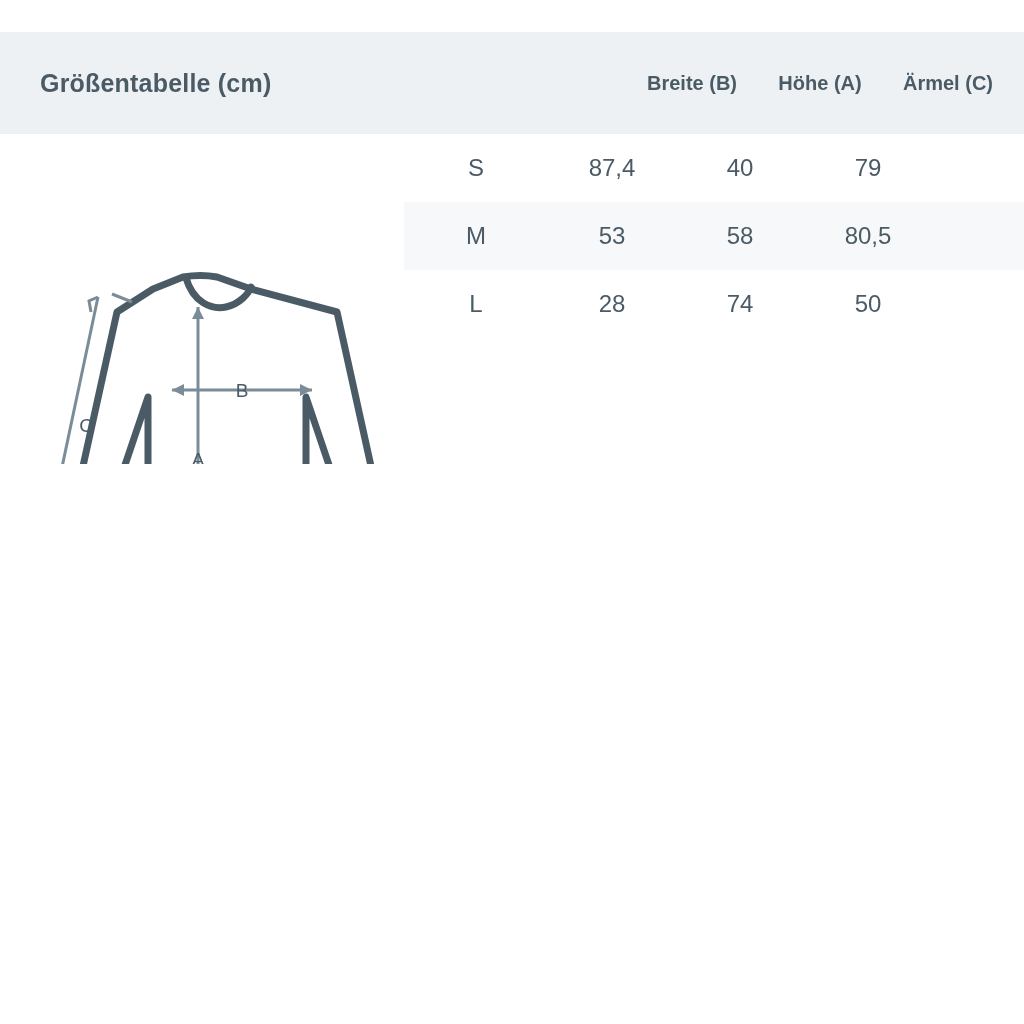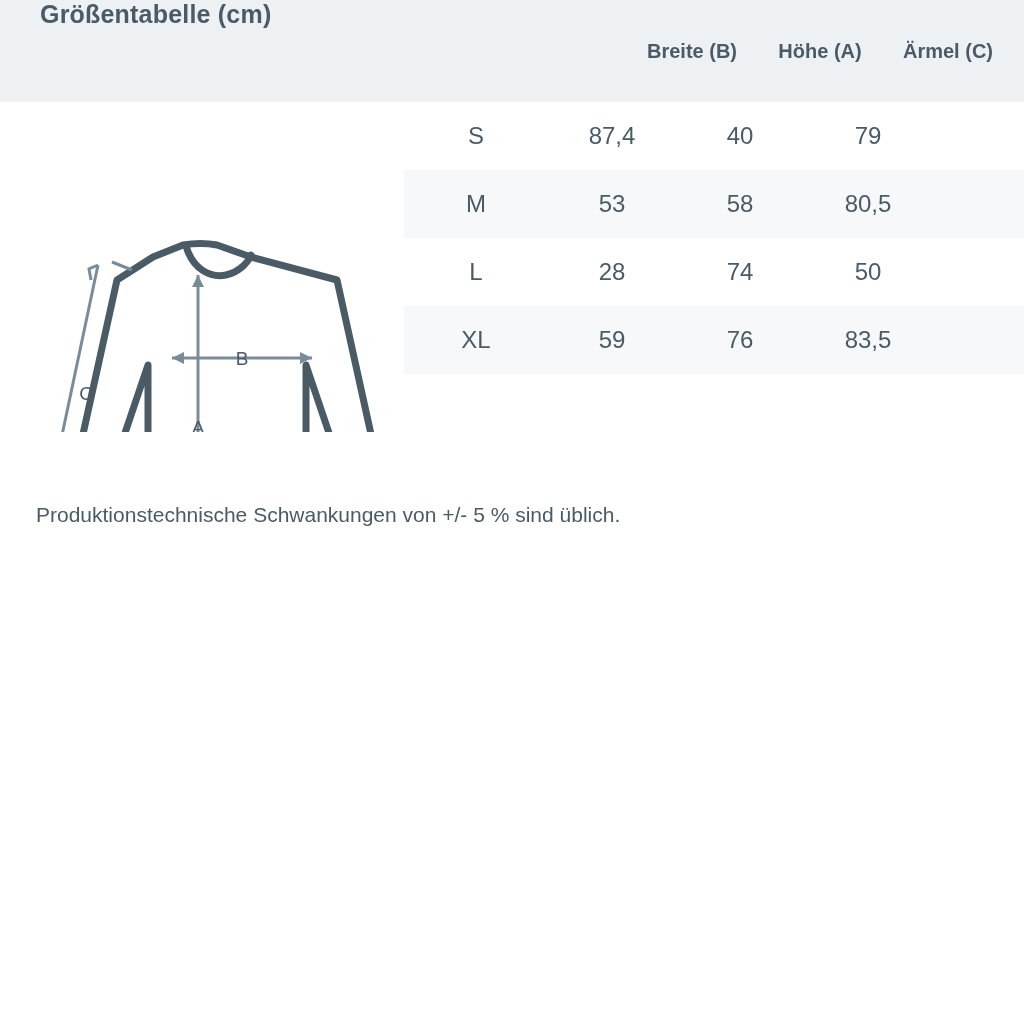--- a/index.html
+++ b/index.html
@@ -16,24 +16,26 @@
     overflow: hidden;
   }
 
   .sizechart {
     width: 1024px;
   }
 
   
   .header-row {
     display: flex;
+    align-items: center;
     background: #eef1f3;
     height: 102px;
     box-sizing: border-box;
     padding: 0 0 0 40px;
+    margin-top: 32px;
   }
   .header-title {
     font-size: 25px;
     font-weight: bold;
     color: #4a5b66;
     flex: 0 0 488px;
     letter-spacing: 0.2px;
   }
   .header-cols {
     flex: 1 1 auto;
@@ -180,29 +182,22 @@
         <div class="data-cell cell-val">80,5</div>
       </div>
 
       <div class="data-row">
         <div class="data-cell cell-size">L</div>
         <div class="data-cell cell-val">28</div>
         <div class="data-cell cell-val">74</div>
         <div class="data-cell cell-val">50</div>
       </div>
 
-      <div class="data-row alt">
-        <div class="data-cell cell-size">XL</div>
-        <div class="data-cell cell-val">59</div>
-        <div class="data-cell cell-val">76</div>
-        <div class="data-cell cell-val">83,5</div>
-      </div>
 
 
     </div>
   </div>
 
   <div class="note">
     <br>
-    <span>Produktionstechnische Schwankungen von +/- 5 % sind üblich.</span>
   </div>
 
 </div>
 
 </body></html>

